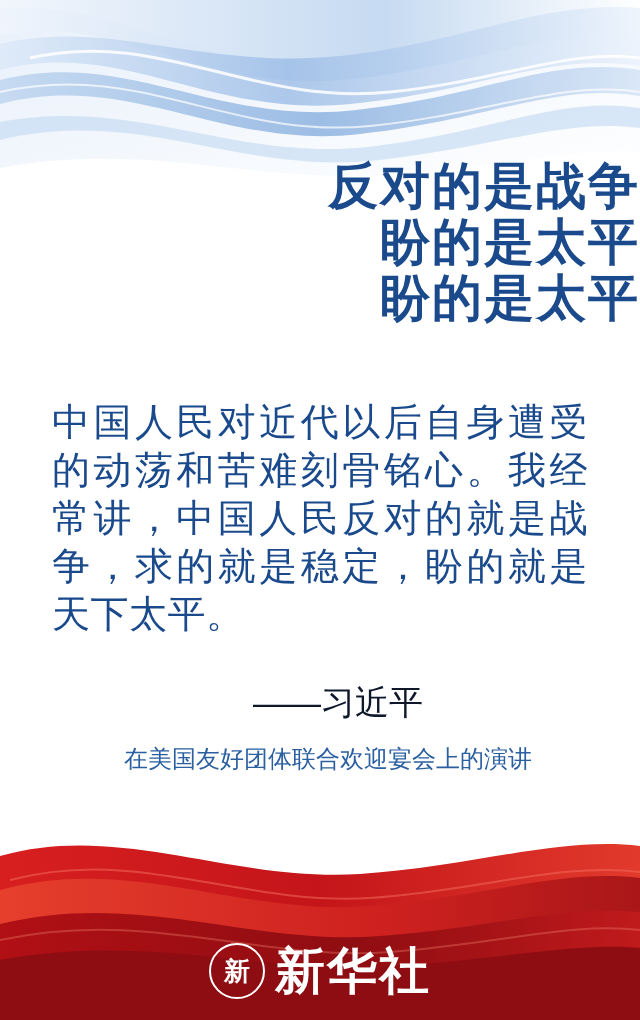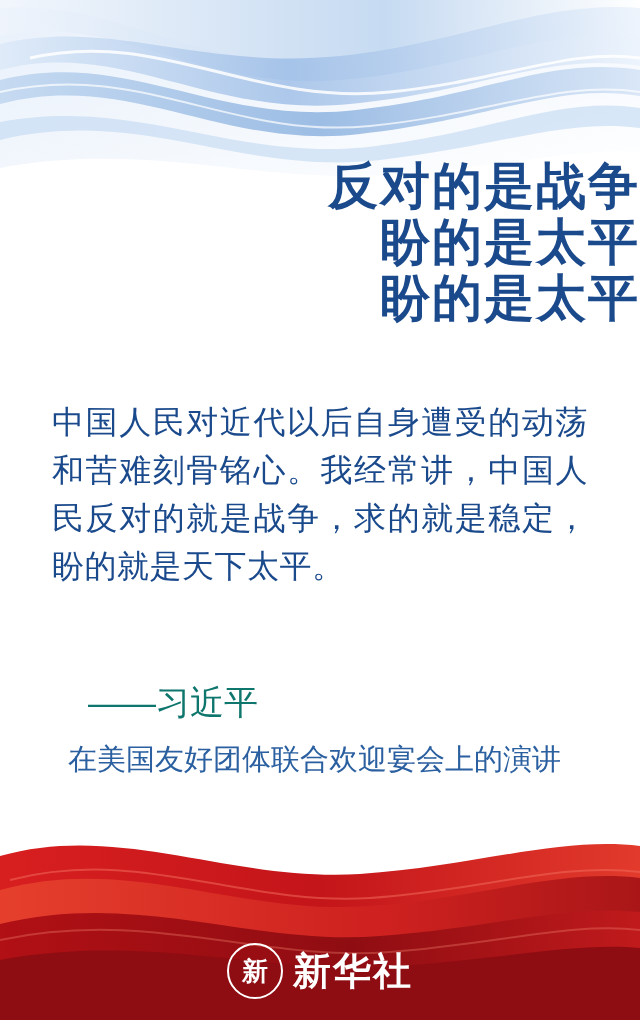--- a/index.html
+++ b/index.html
@@ -43,45 +43,45 @@
   }
   .headline .hl-line { display: block; }
 
   
   .quote {
     position: absolute;
     left: 52px;
     top: 398px;
     width: 536px;
     color: #1b4a8c;
-    font-size: 32px;
+    font-size: 38px;
     line-height: 48px;
     text-align: justify;
     letter-spacing: 0.5px;
   }
 
   
   .attribution {
     position: absolute;
     right: 52px;
     top: 680px;
     width: 500px;
-    text-align: left;
-    color: #0f766e;
+    text-align: center;
+    color: #0f172a;
     font-size: 34px;
     line-height: 44px;
   }
   .source {
     position: absolute;
     right: 52px;
     top: 742px;
     width: 520px;
-    text-align: left;
+    text-align: center;
     color: #2a5fa0;
-    font-size: 29px;
+    font-size: 24px;
     line-height: 34px;
   }
   .source .src-line { display: block; }
 
   
   .bottom-art {
     position: absolute;
     left: 0;
     bottom: 0;
     width: 640px;
@@ -110,21 +110,21 @@
     display: flex;
     align-items: center;
     justify-content: center;
     color: #ffffff;
     font-size: 26px;
     font-weight: bold;
     line-height: 1;
   }
   .logo-text {
     color: #ffffff;
-    font-size: 38px;
+    font-size: 50px;
     font-weight: bold;
     letter-spacing: 2px;
     font-family: "Liberation Serif", serif;
   }
 </style>
 </head>
 <body>
 
 <div class="poster">
 

